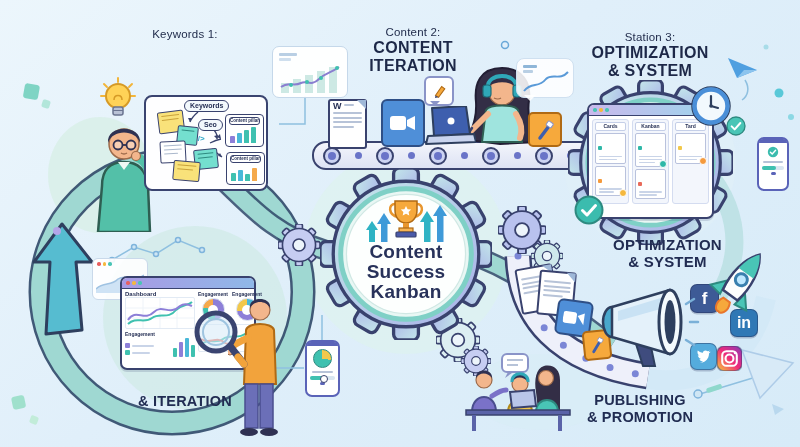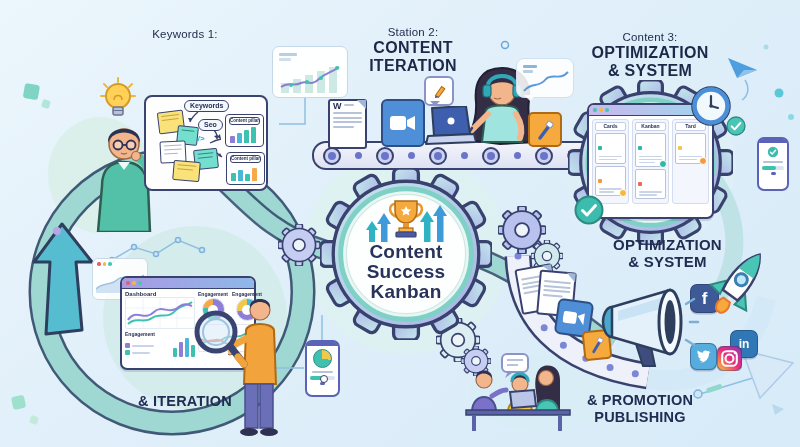--- a/index.html
+++ b/index.html
@@ -182,40 +182,40 @@
     <rect x="30" y="416" width="8" height="8" rx="2" fill="#c2ecd9" transform="rotate(20 34 420)"></rect>
     <path d="M742,350 L793,363 L760,398 Z" fill="#d8eaf7" stroke="#aecce8" stroke-width="1.5"></path>
     <rect x="706" y="386" width="16" height="5" rx="2" fill="#8fd8cc" transform="rotate(-18 714 388)"></rect>
     <path d="M772,404 L784,409 L775,415 Z" fill="#b9d8ee"></path>
   </svg>
 
   <div class="abs hd" style="left:120px;top:28px;width:130px">
     <div class="eyebrow">Keywords 1:</div>
   </div>
   <div class="abs hd" style="left:353px;top:26px;width:120px">
-    <div class="eyebrow">Station 2:</div>
+    <div class="eyebrow">Content 2:</div>
     <div class="t">CONTENT</div>
     <div class="t">ITERATION</div>
   </div>
   <div class="abs hd" style="left:580px;top:31px;width:140px">
-    <div class="eyebrow">Content 3:</div>
+    <div class="eyebrow">Station 3:</div>
     <div class="t">OPTIMIZATION</div>
     <div class="t">&amp; SYSTEM</div>
   </div>
 
   <div class="abs flowlabel" style="left:120px;top:393px;width:130px">
     <div>&amp; ITERATION</div>
   </div>
   <div class="abs flowlabel" style="left:590px;top:236px;width:155px;font-size:15px">
     <div>OPTIMIZATION</div>
     <div>&amp; SYSTEM</div>
   </div>
   <div class="abs flowlabel" style="left:570px;top:392px;width:140px">
+    <div>PUBLISHING</div>
     <div>&amp; PROMOTION</div>
-    <div>PUBLISHING</div>
   </div>
 
   <svg class="abs" style="left:100px;top:76px;z-index:4" width="36" height="46" viewBox="0 0 36 46">
     <g stroke="#f2b53a" stroke-width="2" stroke-linecap="round">
       <line x1="18" y1="2" x2="18" y2="6"></line>
         <line x1="4" y1="8" x2="7" y2="11"></line>
       <line x1="32" y1="8" x2="29" y2="11"></line>
         <line x1="1" y1="20" x2="5" y2="20"></line>
         <line x1="35" y1="20" x2="31" y2="20"></line>
     </g>
@@ -664,21 +664,21 @@
     <g stroke="#7ab0d8" stroke-width="2.5" stroke-linecap="round">
       <line x1="88" y1="18" x2="96" y2="13"></line>
         <line x1="92" y1="36" x2="100" y2="36"></line>
         <line x1="88" y1="54" x2="96" y2="59"></line>
     </g>
   </svg>
 
   <div class="social" style="left:690px;top:284px;width:27px;height:27px;background:#3d5a96;font-size:17px">
     <span>f</span>
   </div>
-  <div class="social" style="left:730px;top:330px;width:26px;height:26px;background:#2f78b5;font-size:12px">
+  <div class="social" style="left:730px;top:309px;width:26px;height:26px;background:#2f78b5;font-size:16px">
     <span>in</span>
   </div>
   <div class="social" style="left:690px;top:343px;width:25px;height:25px;background:#55acdd">
     <svg width="16" height="14" viewBox="0 0 19 16">
       <path d="M2,14.5 C7,15.5 12.5,13.5 14.5,8.5 C15.3,6.5 15.5,4.8 15.4,3.8 L17.5,1.8 L14.8,2.3 L16.6,.4 C15.6,.9 14.6,1.1 13.7,1.3 C11.7,-.7 8.5,.4 8.2,3 C5.7,3 3.6,1.9 2.1,.4 C1.1,3.4 2.6,5.4 4.1,6.4 L2.1,6 C2.6,8.4 4.1,9.9 6.1,10.4 L4.1,10.7 C5.1,12.9 7.1,13.4 8.7,13.4 C7,14.7 4.7,15 2,14.5 Z" fill="#fff"></path>
     </svg>
   </div>
   <div class="social" style="left:717px;top:346px;width:25px;height:25px;background:transparent;border:none;box-shadow:none">
     <svg width="25" height="25" viewBox="0 0 24 24">
       <rect x="0" y="0" width="24" height="24" rx="7" fill="url(#igGrad)" stroke="rgba(35,48,90,.45)" stroke-width="1.5"></rect>

